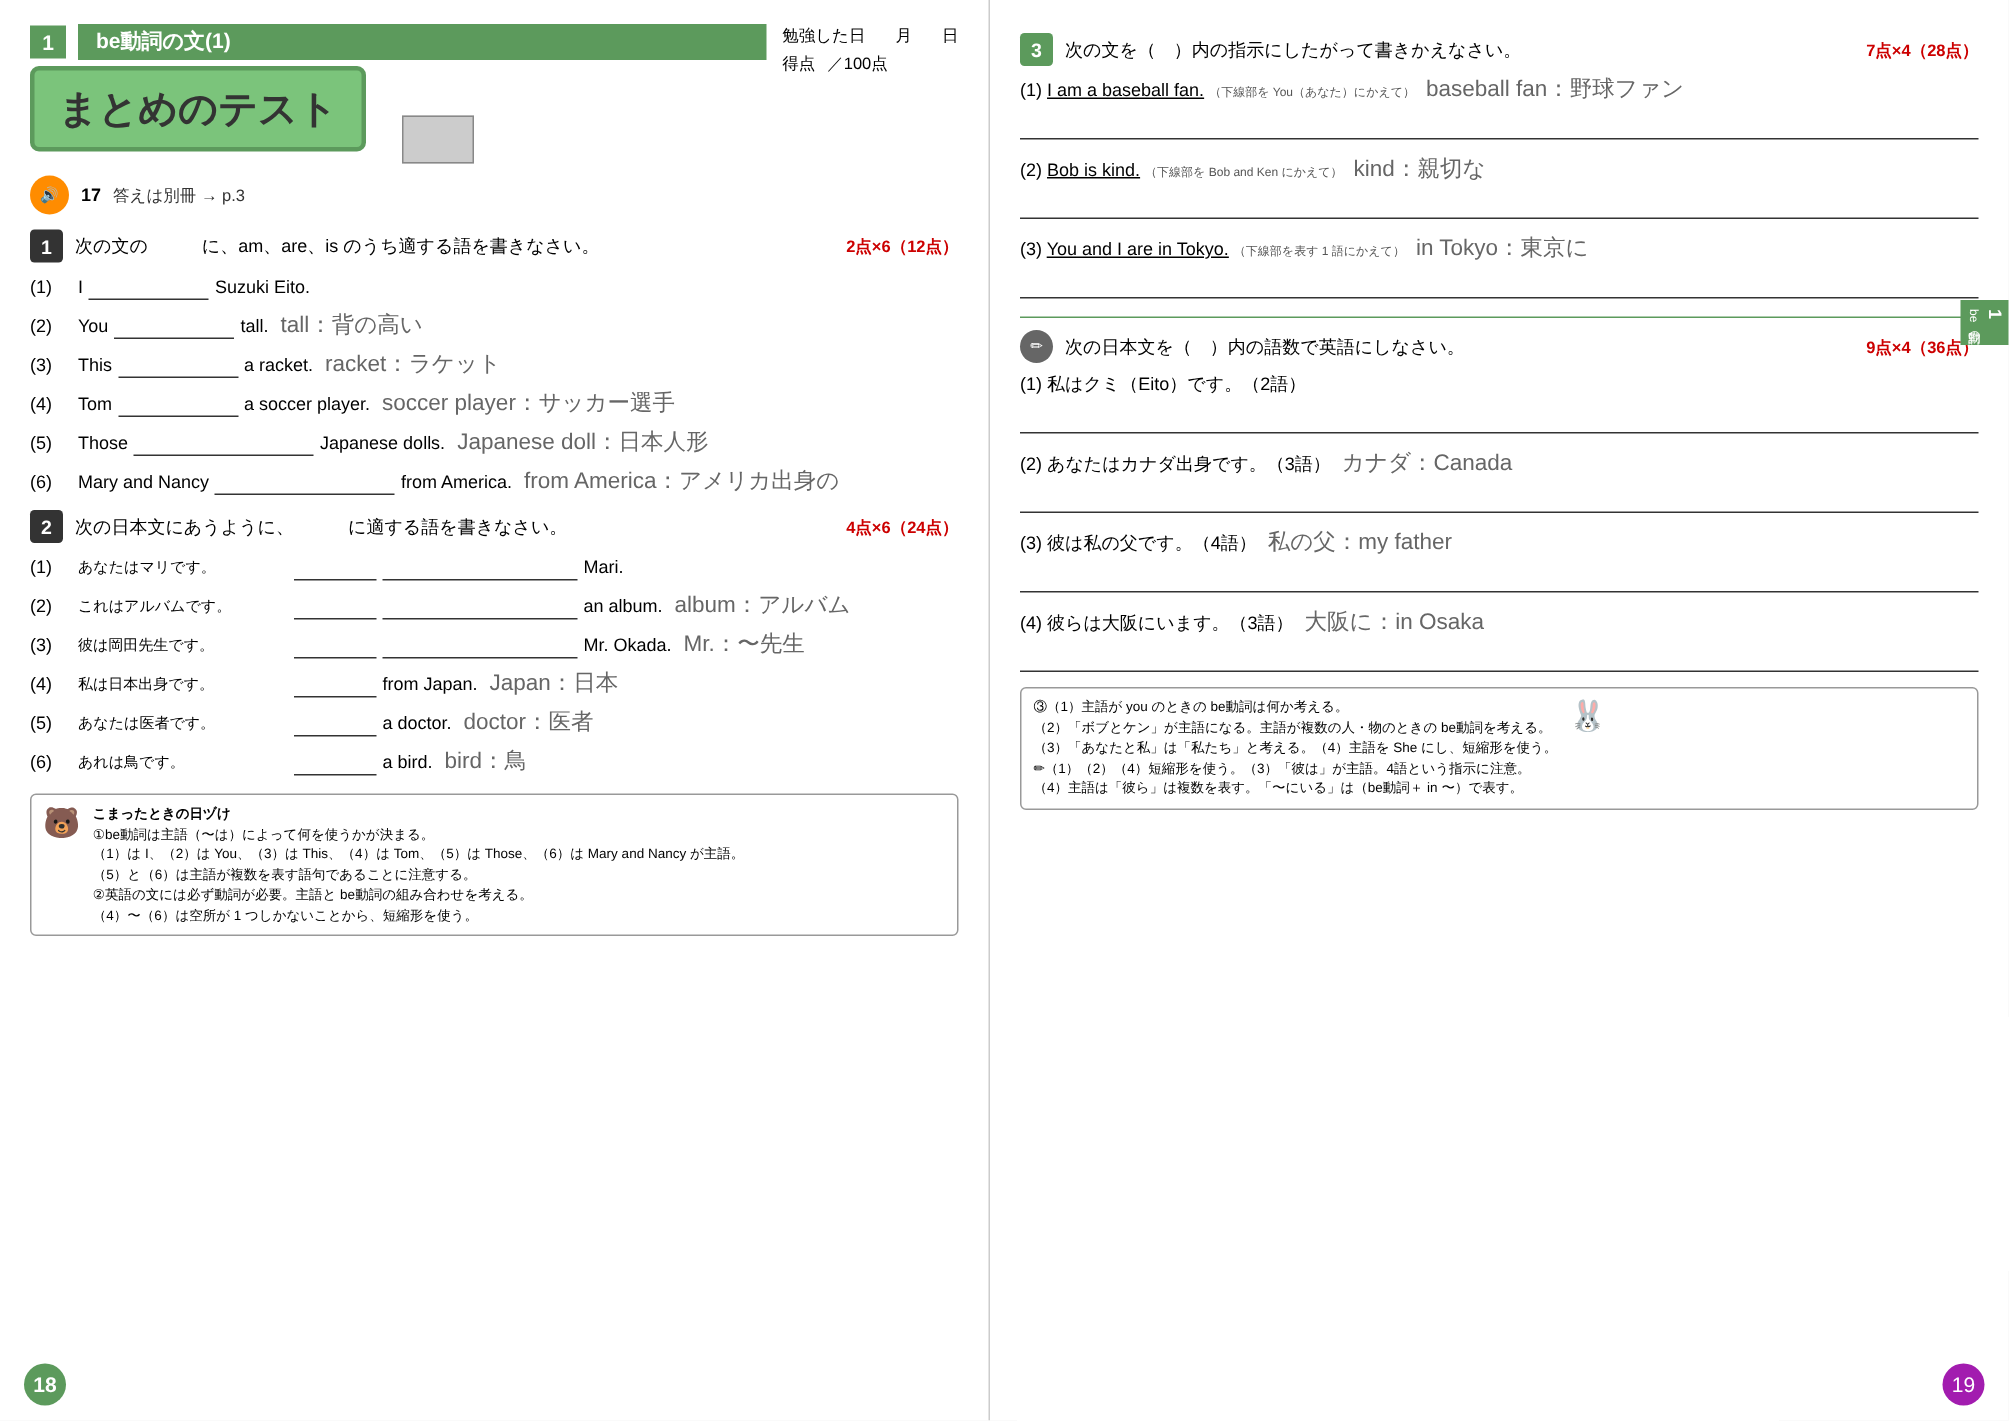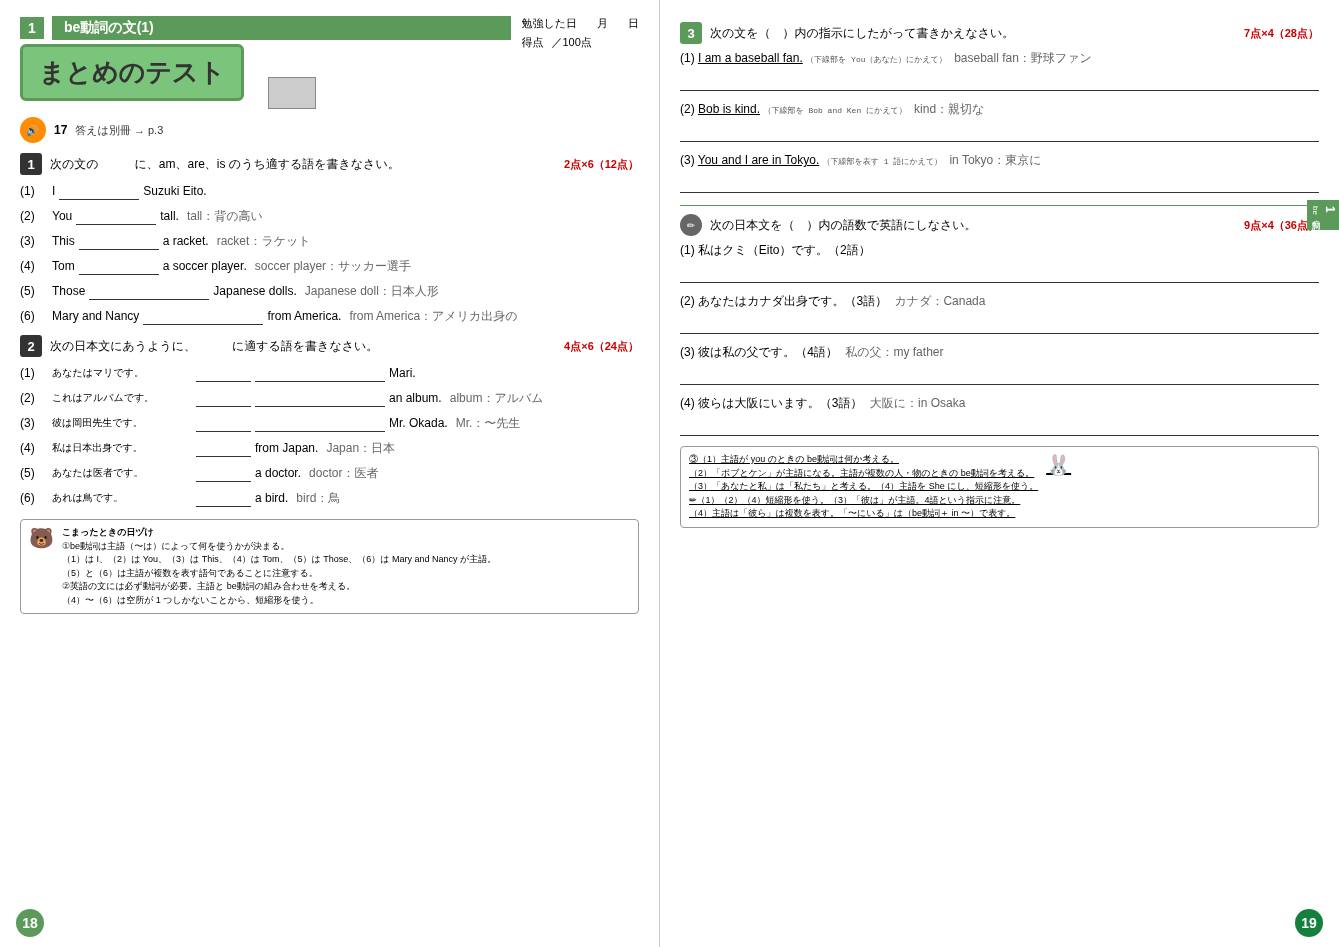--- a/index.html
+++ b/index.html
@@ -171,21 +171,21 @@
     .input-box-wide {
       border: none;
       border-bottom: 1.5px solid #333;
       width: 120px;
       height: 18px;
       display: inline-block;
       background: transparent;
     }
 
     .hint-text {
-      font-size: 12px;
+      font-size: 15px;
       color: #666;
       margin-left: 4px;
     }
 
     
     .ex2-row {
       display: flex;
       align-items: center;
       margin: 7px 0;
       gap: 4px;
@@ -242,23 +242,23 @@
       align-items: center;
       justify-content: center;
       border-radius: 50%;
     }
 
     .page-num-right {
       position: absolute;
       bottom: 10px;
       right: 16px;
       font-size: 14px;
-      font-weight: bold;
-      color: white;
-      background: #15803d;
+      font-weight: normal;
+      color: white;
+      background: #a21caf;
       width: 28px;
       height: 28px;
       display: flex;
       align-items: center;
       justify-content: center;
       border-radius: 50%;
     }
 
     
     .right-section-header {
@@ -308,21 +308,20 @@
       width: 50px;
       height: 20px;
       display: inline-block;
       background: #e8e8e8;
       margin-right: 2px;
     }
 
     .small-note {
       font-size: 8px;
       color: #555;
-      font-family: Liberation Mono, monospace;
     }
 
     .section-instruction {
       font-size: 12px;
       flex: 1;
       line-height: 1.4;
     }
 
     .jp-label {
       font-size: 10px;
@@ -572,21 +571,21 @@
 
     <div style="margin-bottom:6px;">
       <div class="q-row">
         <span>(4)</span>
         <span> 彼らは大阪にいます。（3語）</span>
         <span class="hint-text">大阪に：in Osaka</span>
       </div>
       <div class="answer-line"></div>
     </div>
 
-    <div class="bottom-notes-right" style="margin-top:10px;text-decoration:underline;">
+    <div class="bottom-notes-right" style="margin-top:10px;">
       <div class="notes-content">
         <span>③（1）主語が you のときの be動詞は何か考える。<br>（2）「ボブとケン」が主語になる。主語が複数の人・物のときの be動詞を考える。<br>（3）「あなたと私」は「私たち」と考える。（4）主語を She にし、短縮形を使う。<br>✏（1）（2）（4）短縮形を使う。（3）「彼は」が主語。4語という指示に注意。<br>（4）主語は「彼ら」は複数を表す。「〜にいる」は（be動詞＋ in 〜）で表す。</span>
       </div>
       <div style="font-size:20px; flex-shrink:0;">🐰</div>
     </div>
 
     <div class="page-num-right">19</div>
   </div>
 
 </div>

